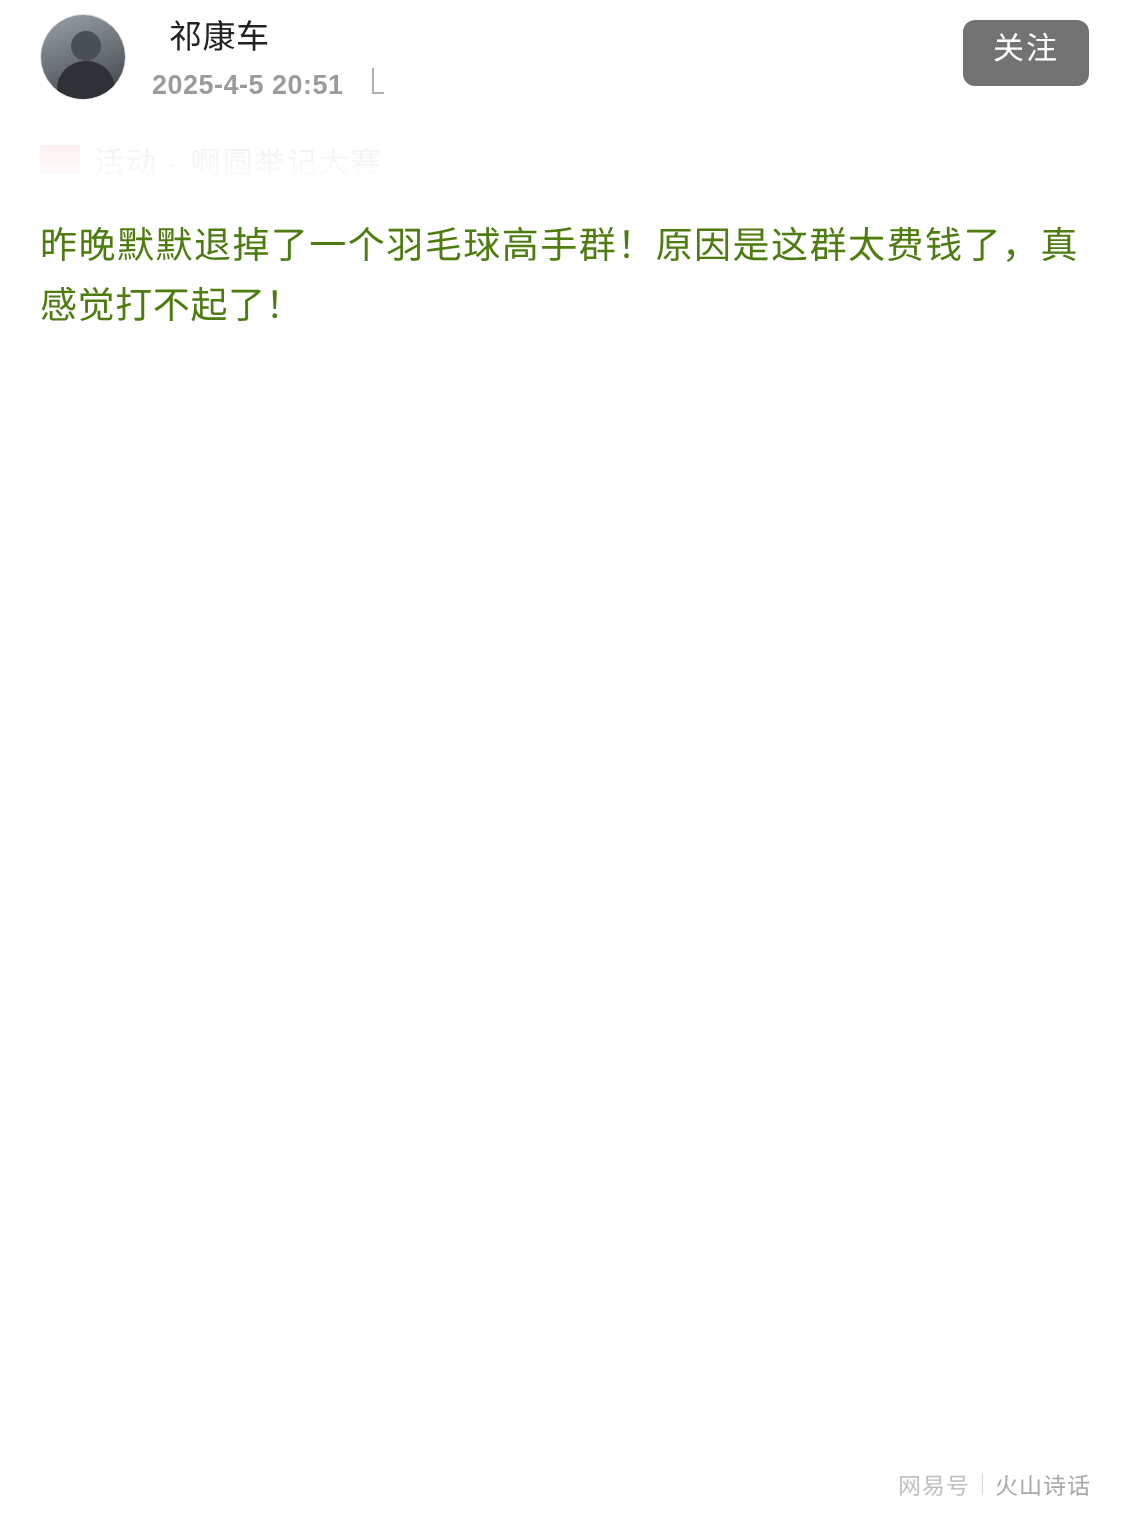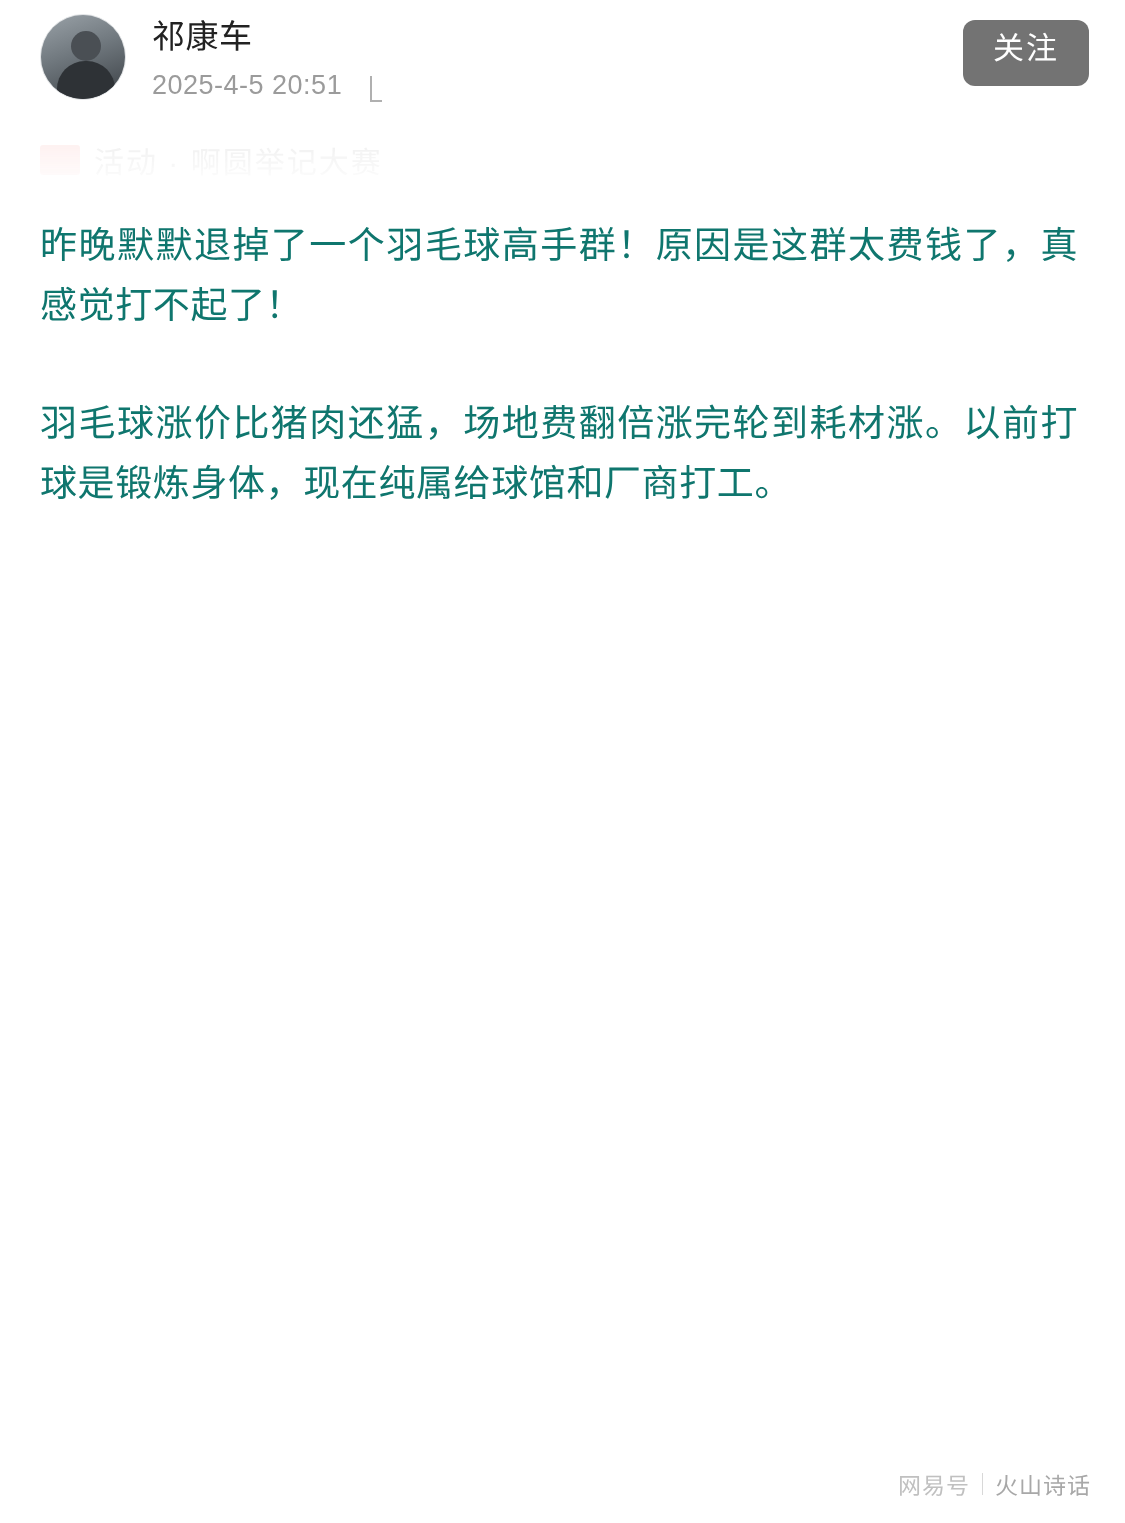--- a/index.html
+++ b/index.html
@@ -64,29 +64,31 @@
     padding-top: 2px;
     flex: 1 1 auto;
     min-width: 0;
   }
   .author-name {
     font-size: 33px;
     line-height: 42px;
     color: #222222;
     font-weight: 400;
     letter-spacing: 0.5px;
+    margin-left: 17px;
   }
   .meta-row {
     display: flex;
-    align-items: flex-end;
+    align-items: flex-start;
     margin-top: 10px;
     color: #9a9a9a;
     font-size: 27px;
     line-height: 34px;
     letter-spacing: 0.5px;
+    font-weight: bold;
   }
   .meta-time {
     color: #9b9b9b;
   }
   .share-icon {
     margin-left: 18px;
     display: inline-block;
     width: 22px;
     height: 26px;
     position: relative;
@@ -152,21 +154,21 @@
   }
 
   
   .article {
     padding: 30px 40px 0 40px;
     box-sizing: border-box;
   }
   .para {
     font-size: 37px;
     line-height: 60px;
-    color: #0f766e;
+    color: #4d7c0f;
     margin: 0 7px 58px 0;
     letter-spacing: 0.6px;
     text-align: justify;
     text-justify: inter-ideograph;
   }
   .para:last-child {
     margin-bottom: 0;
   }
 
   
@@ -209,20 +211,19 @@
   <button class="follow-btn">关注</button>
 </div>
 
 <div class="faded-banner">
   <span class="flag"></span>
   <span class="txt">活动 · 啊圆举记大赛</span>
 </div>
 
 <div class="article">
   <p class="para">昨晚默默退掉了一个羽毛球高手群！原因是这群太费钱了，真感觉打不起了！</p>
-  <p class="para">羽毛球涨价比猪肉还猛，场地费翻倍涨完轮到耗材涨。以前打球是锻炼身体，现在纯属给球馆和厂商打工。</p>
 </div>
 
 <div class="watermark">
   <span class="wm-brand">网易号</span>
   <span class="wm-sep"></span>
   <span class="wm-name">火山诗话</span>
 </div>
 
 </body></html>

